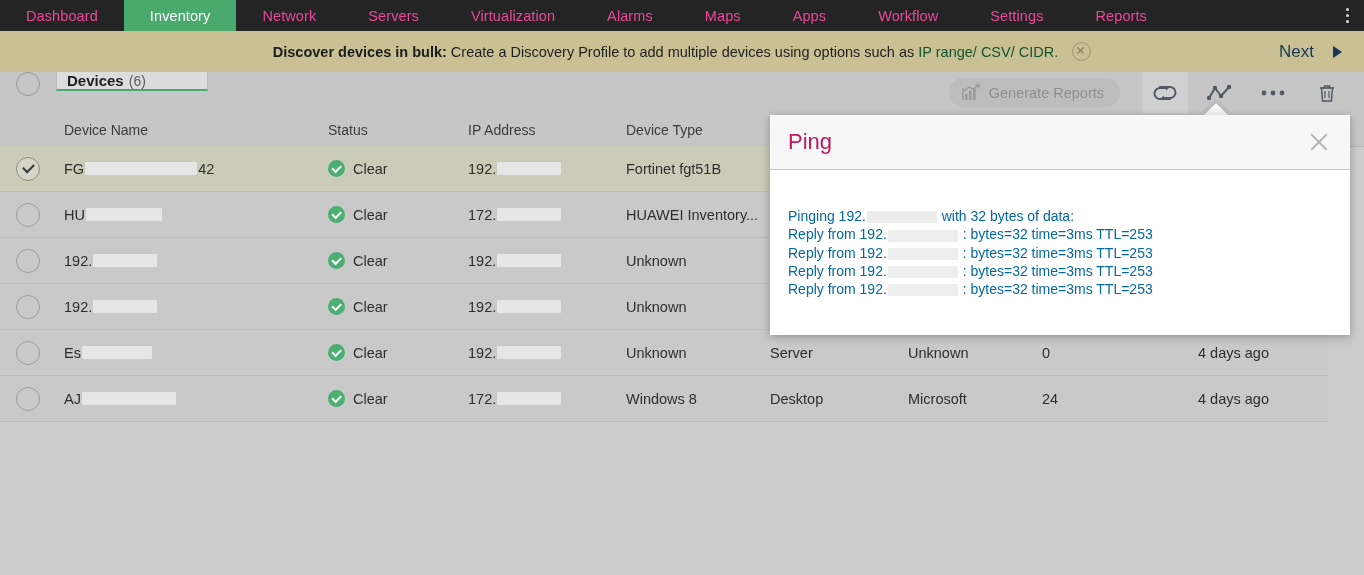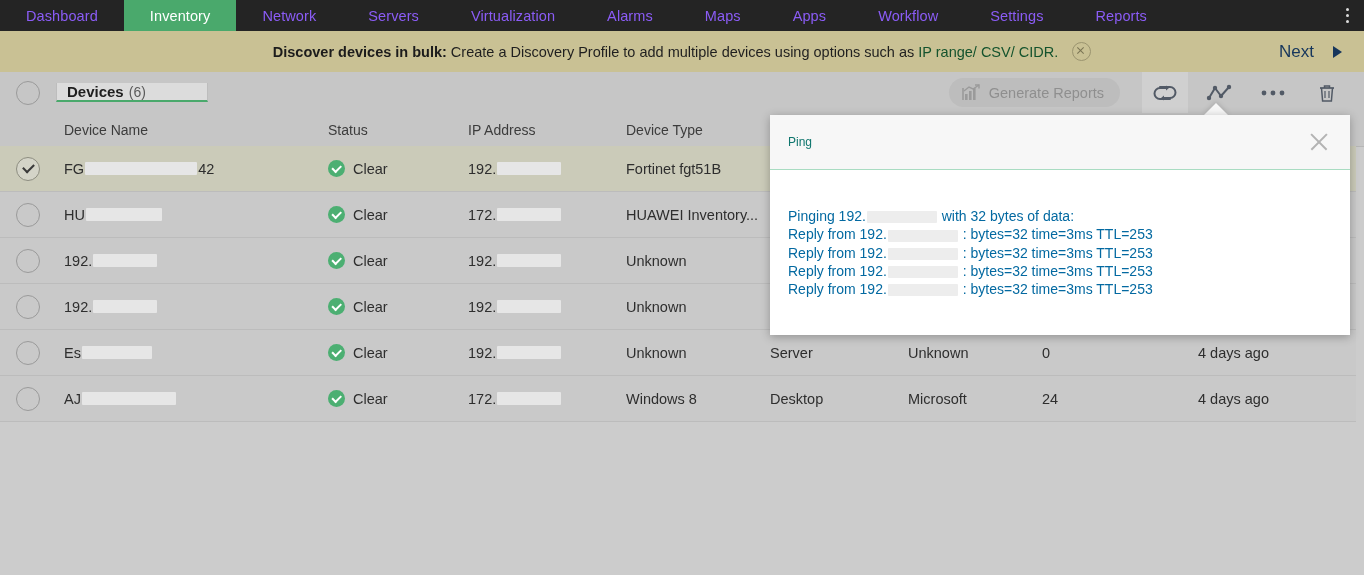--- a/index.html
+++ b/index.html
@@ -17,21 +17,21 @@
 
   
   .topnav {
     position: absolute; top: 0; left: 0;
     width: 1364px; height: 31px;
     background: #242424;
     display: flex; align-items: stretch;
   }
   .nav-item {
     display: flex; align-items: center; justify-content: center;
-    color: #8b5cf6;
+    color: #ec4899;
     font-size: 14.5px;
     padding: 0 26px;
     height: 31px;
     white-space: nowrap;
     cursor: pointer;
     letter-spacing: .1px;
   }
   .nav-item.active {
     background: #4aa96c;
     color: #ffffff;
@@ -87,21 +87,21 @@
     border-left: 9px solid #16365c;
     border-top: 6px solid transparent;
     border-bottom: 6px solid transparent;
   }
 
   
   .toolbar {
     position: absolute; top: 72px; left: 0;
     width: 1364px; height: 41px;
     background: #c6c6c6;
-    display: flex; align-items: center;
+    display: flex; align-items: flex-start;
     border-bottom: 1px solid #b5b5b5;
   }
   .sel-all {
     width: 56px; display: flex; align-items: center; justify-content: center;
   }
   .circlebox {
     width: 22px; height: 22px; border-radius: 50%;
     border: 1px solid #9a9a9a; background: transparent;
     display: flex; align-items: center; justify-content: center;
     cursor: pointer;
@@ -151,21 +151,20 @@
     display: flex; align-items: center;
     font-size: 14px; color: #3c3c3c;
     box-sizing: border-box;
     white-space: nowrap; overflow: hidden;
   }
   .trows { position: absolute; top: 146px; left: 0; width: 1364px; }
   .trow {
     position: relative; width: 1328px; height: 45px;
     background: #c9c9c9;
     border-bottom: 1px solid #bcbcbc;
-    padding-left: 28px;
   }
   .trow.selected { background: #cbcbb9; }
   .trow .cell { font-size: 14.5px; color: #2e2e2e; }
   .c-check { left: 0;   width: 56px; justify-content: center; }
   .c-name  { left: 64px; width: 256px; }
   .c-stat  { left: 328px; width: 130px; }
   .c-ip    { left: 468px; width: 150px; }
   .c-type  { left: 626px; width: 140px; }
   .c-cat   { left: 770px; width: 135px; }
   .c-vendor{ left: 908px; width: 130px; }
@@ -221,21 +220,21 @@
     border-bottom: 13px solid #f7f7f7;
     filter: drop-shadow(0 -2px 2px rgba(0,0,0,.12));
   }
   .popup-head {
     height: 55px; background: #f7f7f7;
     border-bottom: 1px solid #a9dcc2;
     display: flex; align-items: center;
     padding: 0 18px;
     box-sizing: border-box;
   }
-  .popup-title { font-size: 12px; color: #0f766e; }
+  .popup-title { font-size: 22px; color: #be185d; }
   .popup-head-spacer { flex: 1 1 auto; }
   .popup-close {
     width: 26px; height: 26px; position: relative; cursor: pointer;
   }
   .popup-close::before, .popup-close::after {
     content: ""; position: absolute; left: 2px; top: 12px;
     width: 22px; height: 1.6px; background: #b3b3b3;
   }
   .popup-close::before { transform: rotate(45deg); }
   .popup-close::after  { transform: rotate(-45deg); }

